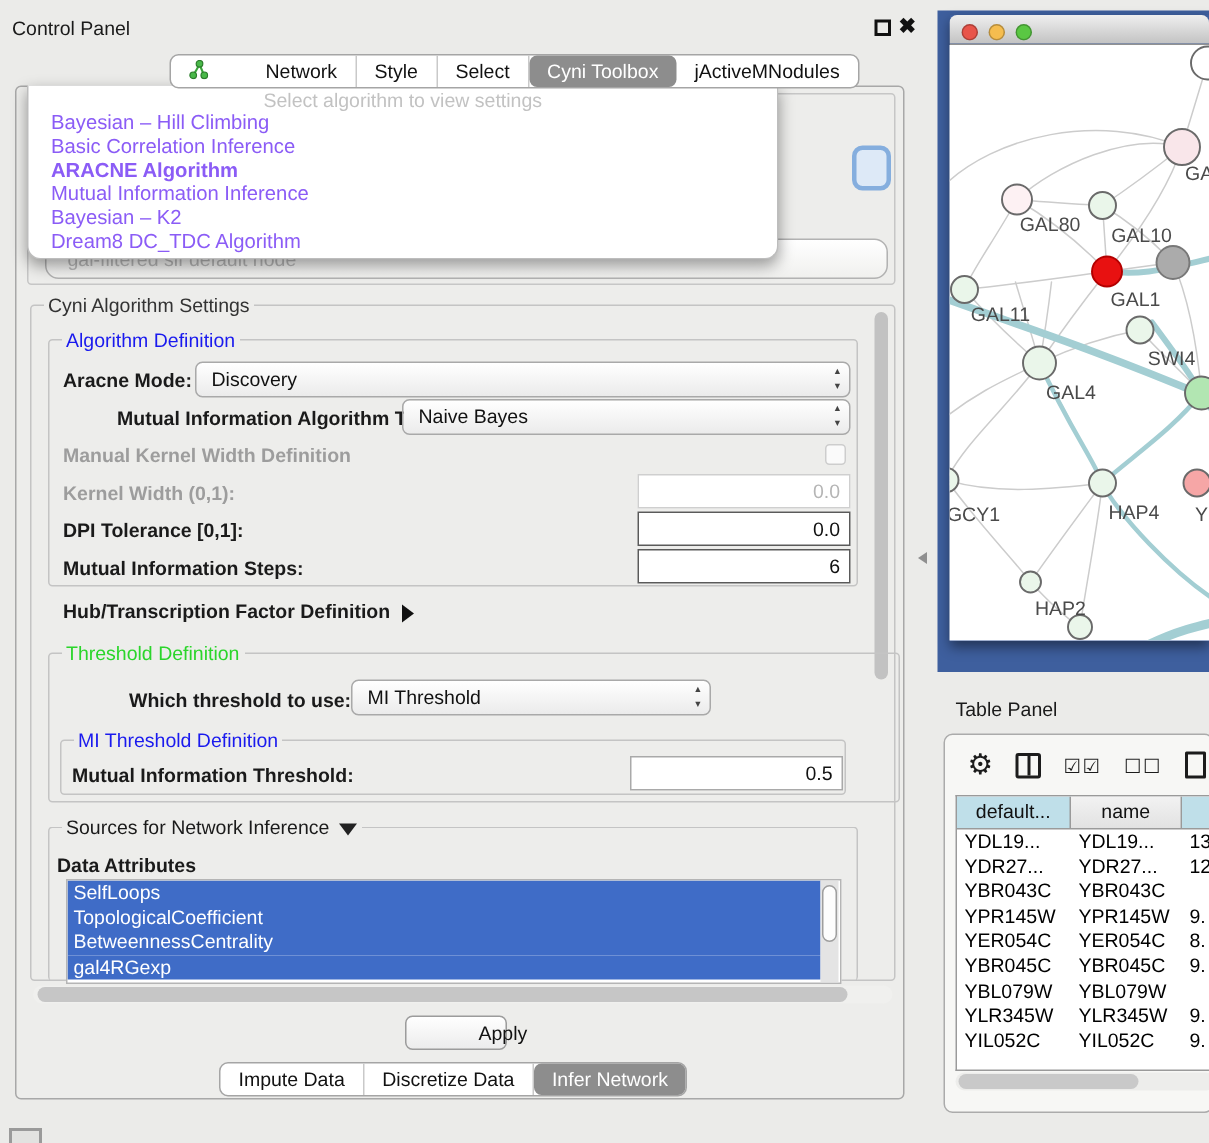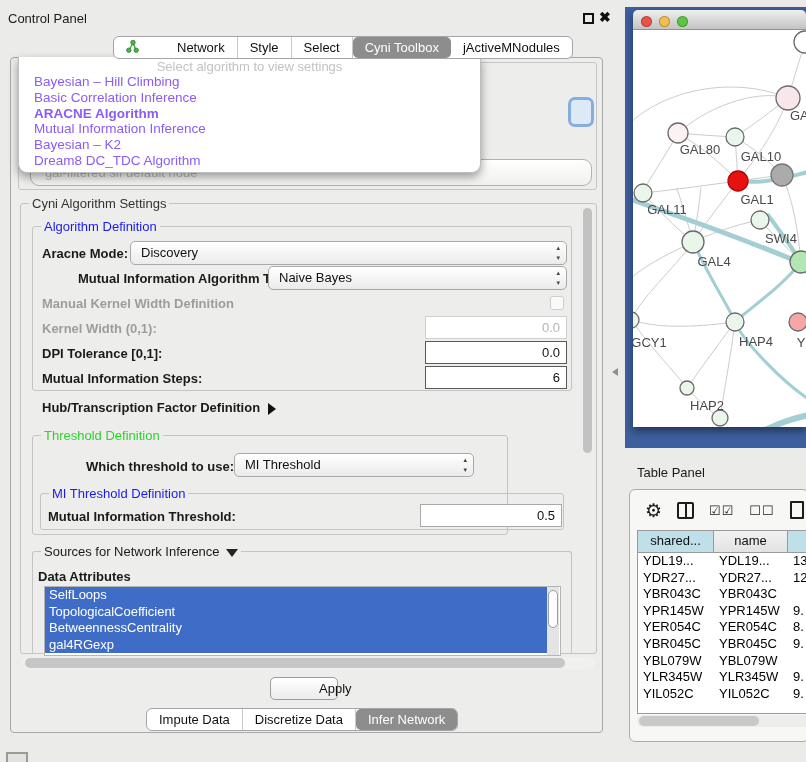--- a/index.html
+++ b/index.html
@@ -22,21 +22,21 @@
   .tab:last-child { border-right:none; }
   .tab.selected { background:#8d8d8d; color:#fff; border-radius:5px; margin:0; border-right:none; }
   .tab .ticon { margin-right:5px; display:inline-block; }
 
   
   .data-group { left:18px; top:62px; width:579px; height:128px; border:1px solid #c6c6c6; border-radius:3px; }
   .net-combo { left:30px; top:159px; width:562px; height:27px; background:linear-gradient(#ffffff,#f0f0ee); border:1px solid #b2b2b2; border-radius:9px; color:#b9b9b9; line-height:25px; padding-left:14px; font-size:13px; }
   .focus-combo { left:568px; top:97px; width:26px; height:30px; border:3px solid #85aede; border-radius:7px; background:#dde9f7; }
 
   
-  .algo-overlay { left:18px; top:57px; width:463px; height:116px; background:#ffffff; border:1px solid #bdbdbd; border-top:none; border-radius:0 0 9px 9px; box-shadow:0 4px 10px rgba(0,0,0,0.38); z-index:50; }
+  .algo-overlay { left:18px; top:57px; width:501px; height:116px; background:#ffffff; border:1px solid #bdbdbd; border-top:none; border-radius:0 0 9px 9px; box-shadow:0 4px 10px rgba(0,0,0,0.38); z-index:50; }
   .algo-placeholder { text-align:center; color:#c2c2c2; font-size:13px; padding-top:2px; }
   .algo-item { font-size:13.5px; line-height:15.8px; padding-left:15px; color:#8b5cf6; white-space:nowrap; }
   .algo-item.bold { font-weight:bold; }
 
   
   fieldset.group { border:1px solid #c4c4c4; border-radius:3px; position:absolute; }
   fieldset.group legend { font-size:13px; padding:0 3px; margin-left:8px; }
   .settings-group { left:20px; top:196px; width:577px; height:458px; }
   .settings-group > legend { color:#333; }
   .legend-blue { color:#1a1aee; }
@@ -195,21 +195,21 @@
   <div class="lbl bold" style="left:42px; top:346px;">DPI Tolerance [0,1]:</div>
   <div class="tfield enabled" style="left:425px; top:341px; width:142px;">0.0</div>
 
   <div class="lbl bold" style="left:42px; top:371px;">Mutual Information Steps:</div>
   <div class="tfield enabled" style="left:425px; top:366px; width:142px;">6</div>
 
   <div class="lbl bold" style="left:42px; top:400px;">
     <span>Hub/Transcription Factor Definition</span><span class="tri-right"></span>
   </div>
 
-  <fieldset class="group" style="left:32px; top:428px; width:476px; height:107px;">
+  <fieldset class="group" style="left:32px; top:428px; width:568px; height:107px;">
     <legend class="legend-green">Threshold Definition</legend>
   </fieldset>
 
   <div class="lbl bold" style="left:86px; top:459px;">Which threshold to use:</div>
   <div class="combo" style="left:234px; top:453px; width:240px;">
     <span>MI Threshold</span>
     <span class="arrows">▴<br>▾</span>
   </div>
 
   <fieldset class="group" style="left:40px; top:486px; width:524px; height:44px;">
@@ -342,21 +342,21 @@
   <div class="tp-toolbar">
     <span class="tp-icon gear">⚙</span>
     <span class="tp-icon colicon"></span>
     <span class="tp-icon checks">☑☑</span>
     <span class="tp-icon checks">☐☐</span>
     <span class="tp-icon docicon"></span>
   </div>
 
   <div class="tp-table">
     <div class="tp-hrow">
-      <div class="tp-hcell hc-blue c1">shared...</div>
+      <div class="tp-hcell hc-blue c1">default...</div>
       <div class="tp-hcell hc-gray c2">name</div>
       <div class="tp-hcell hc-blue c3"></div>
     </div>
     <div class="tp-row">
         <div class="tp-cell c1">YDL19...</div>
         <div class="tp-cell c2">YDL19...</div>
         <div class="tp-cell c3">13</div>
       </div>
     <div class="tp-row">
         <div class="tp-cell c1">YDR27...</div>

